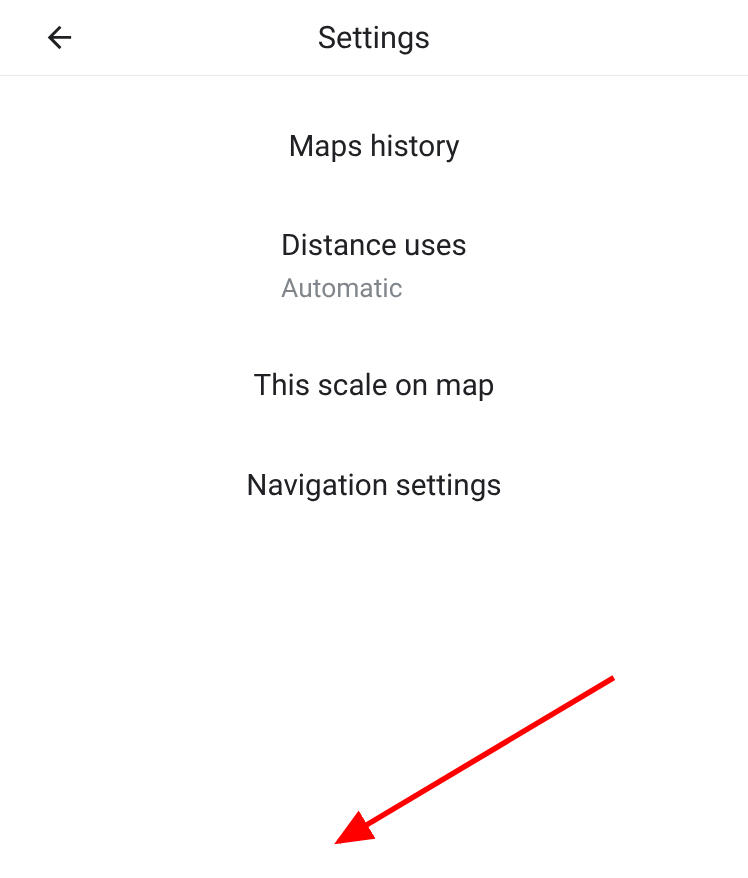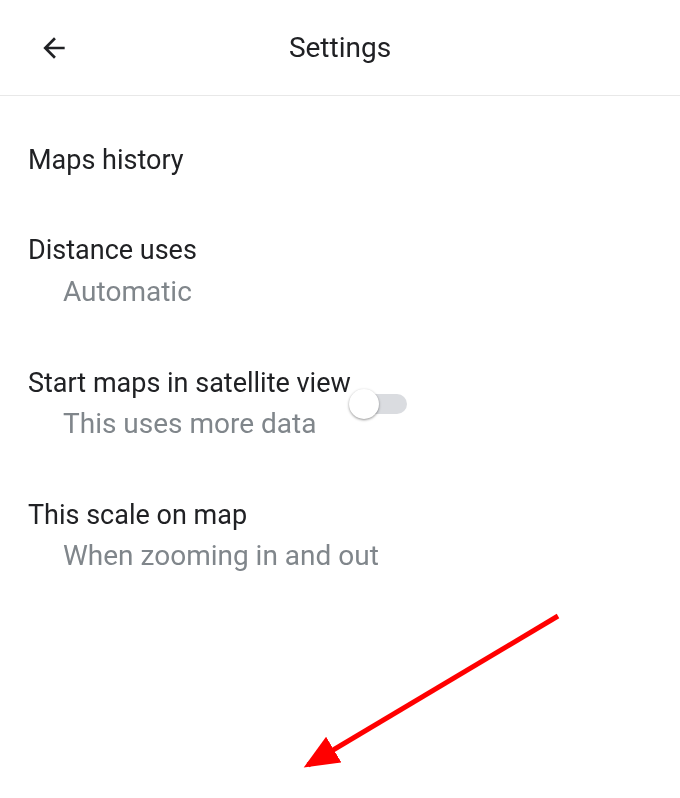--- a/index.html
+++ b/index.html
@@ -11,21 +11,21 @@
       font-family: Roboto, Arial, sans-serif;
       width: 680px;
       height: 798px;
       background: #ffffff;
       position: relative;
       overflow: hidden;
     }
     .header {
       display: flex;
       align-items: center;
-      height: 96px;
+      height: 69px;
       border-bottom: 1px solid #e8e8e8;
       padding: 0 24px;
       position: relative;
     }
     .back-btn {
       width: 36px;
       height: 36px;
       display: flex;
       align-items: center;
       justify-content: center;
@@ -40,40 +40,39 @@
       color: #202124;
       font-weight: 400;
     }
     .content {
       padding: 0 0 0 0;
     }
     .setting-row {
       padding: 32px 28px 8px 28px;
       display: flex;
       align-items: center;
-      justify-content: flex-start;
+      justify-content: center;
       cursor: pointer;
     }
     .setting-text {
       display: flex;
       flex-direction: column;
     }
     .setting-title {
       font-size: 27px;
       color: #202124;
       font-weight: 400;
       line-height: 1.35;
     }
     .setting-sub {
-      font-size: 28px;
+      font-size: 24px;
       color: #80868b;
       font-weight: 400;
       margin-top: 4px;
       line-height: 1.35;
-      margin-left: 35px;
     }
     .row-gap-top {
       padding-top: 46px;
     }
     .toggle {
       width: 56px;
       height: 20px;
       background: #dadce0;
       border-radius: 20px;
       position: relative;
@@ -118,37 +117,32 @@
   </div>
 
 
   <div class="setting-row row-gap-top">
     <div class="setting-text">
       <div class="setting-title">Distance uses</div>
       <div class="setting-sub">Automatic</div>
     </div>
   </div>
 
-  <div class="setting-row row-gap-top">
-    <div class="setting-text">
-      <div class="setting-title">Start maps in satellite view</div>
-      <div class="setting-sub">This uses more data</div>
-    </div>
-    <div class="toggle">
-      <div class="toggle-knob"></div>
-    </div>
-  </div>
 
   <div class="setting-row row-gap-top">
     <div class="setting-text">
       <div class="setting-title">This scale on map</div>
-      <div class="setting-sub">When zooming in and out</div>
     </div>
   </div>
 
+  <div class="setting-row row-gap-top" style="padding-bottom:0;">
+    <div class="setting-text">
+      <div class="setting-title">Navigation settings</div>
+    </div>
+  </div>
 
 </div>
 
 <svg class="arrow-annotation" width="280" height="180">
   <defs>
     <marker id="arrhead" markerWidth="8" markerHeight="8" refX="6" refY="3" orient="auto">
       <polygon points="0 0, 7 3, 0 6" fill="#ff0000"></polygon>
     </marker>
   </defs>
   <line x1="258" y1="6" x2="8" y2="155" stroke="#ff0000" stroke-width="5" marker-end="url(#arrhead)"></line>

